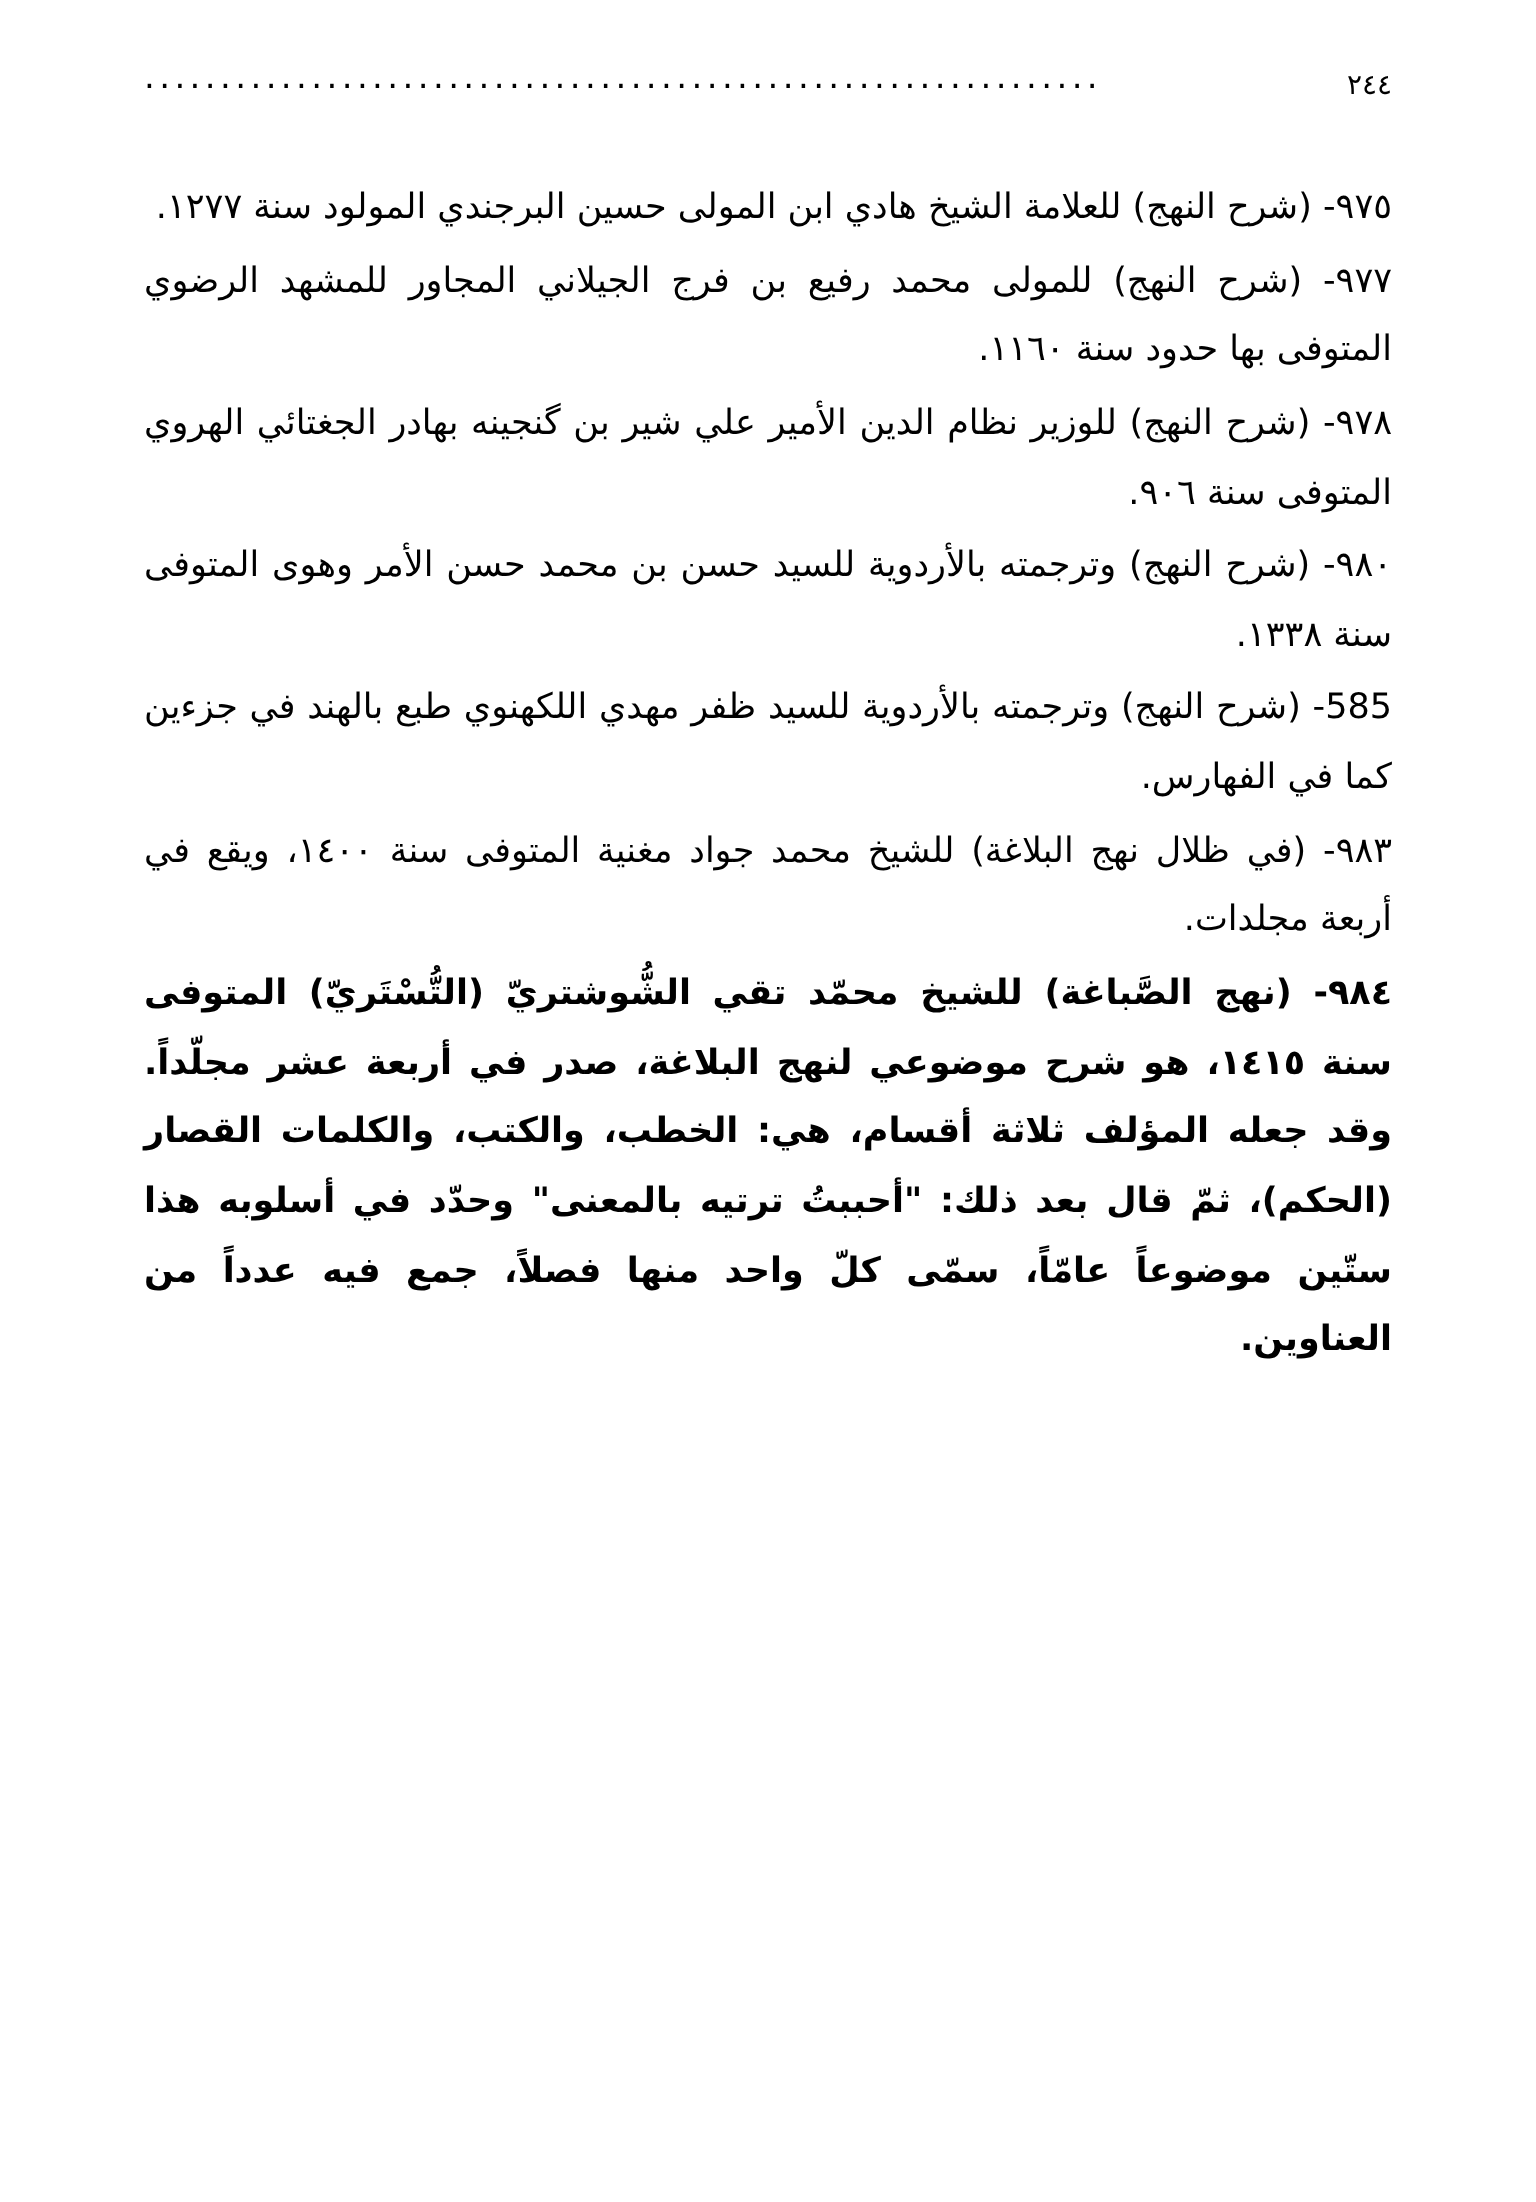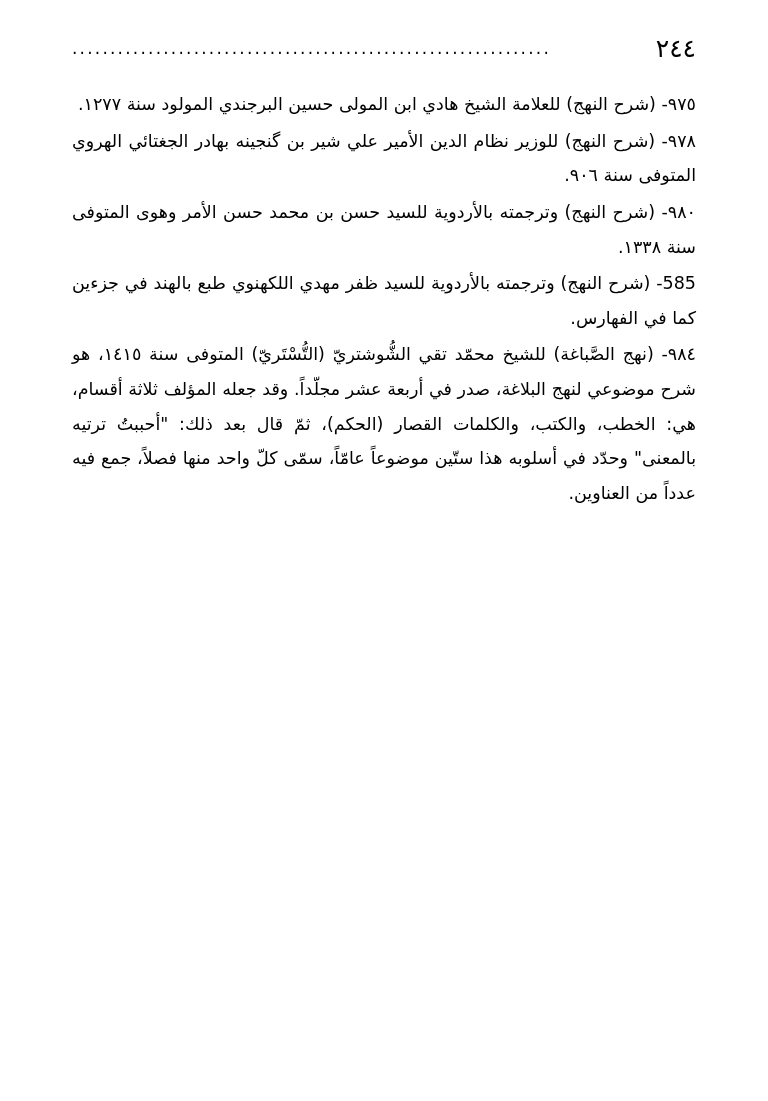--- a/index.html
+++ b/index.html
@@ -26,21 +26,21 @@
   .header {
     display: flex;
     flex-direction: row;
     align-items: baseline;
     justify-content: flex-start;
     gap: 10px;
     height: 34px;
     margin-bottom: 18px;
   }
   .page-number {
-    font-size: 25px;
+    font-size: 14px;
     letter-spacing: 1px;
     white-space: nowrap;
     padding-left: 4px;
   }
   .dots {
     flex: 1 1 auto;
     font-size: 17px;
     letter-spacing: 2.2px;
     overflow: hidden;
     white-space: nowrap;
@@ -58,33 +58,36 @@
     text-align: justify;
     text-justify: inter-word;
     margin-top: 19px;
   }
   .entry {
     margin: 0 0 2px 0;
     text-align: justify;
   }
   .entry:last-child {
     margin-bottom: 0;
+    font-weight: bold;
   }
 </style>
 </head>
 <body>
 
 <div class="page">
 
   <div class="header">
     <span class="page-number">٢٤٤</span>
     <span class="dots">...............................................................</span>
   </div>
 
   <div class="body-text">
     <p class="entry">٩٧٥- (شرح النهج) للعلامة الشيخ هادي ابن المولى حسين البرجندي المولود سنة ١٢٧٧.</p>
+    <p class="entry">٩٧٧- (شرح النهج) للمولى محمد رفيع بن فرج الجيلاني المجاور للمشهد الرضوي المتوفى بها حدود سنة ١١٦٠.</p>
     <p class="entry">٩٧٨- (شرح النهج) للوزير نظام الدين الأمير علي شير بن گنجينه بهادر الجغتائي الهروي المتوفى سنة ٩٠٦.</p>
     <p class="entry">٩٨٠- (شرح النهج) وترجمته بالأردوية للسيد حسن بن محمد حسن الأمر وهوى المتوفى سنة ١٣٣٨.</p>
     <p class="entry">585- (شرح النهج) وترجمته بالأردوية للسيد ظفر مهدي اللكهنوي طبع بالهند في جزءين كما في الفهارس.</p>
+    <p class="entry">٩٨٣- (في ظلال نهج البلاغة) للشيخ محمد جواد مغنية المتوفى سنة ١٤٠٠، ويقع في أربعة مجلدات.</p>
     <p class="entry">٩٨٤- (نهج الصَّباغة) للشيخ محمّد تقي الشُّوشتريّ (التُّسْتَريّ) المتوفى سنة ١٤١٥، هو شرح موضوعي لنهج البلاغة، صدر في أربعة عشر مجلّداً. وقد جعله المؤلف ثلاثة أقسام، هي: الخطب، والكتب، والكلمات القصار (الحكم)، ثمّ قال بعد ذلك: "أحببتُ ترتيه بالمعنى" وحدّد في أسلوبه هذا ستّين موضوعاً عامّاً، سمّى كلّ واحد منها فصلاً، جمع فيه عدداً من العناوين.</p>
   </div>
 
 </div>
 
 </body></html>

